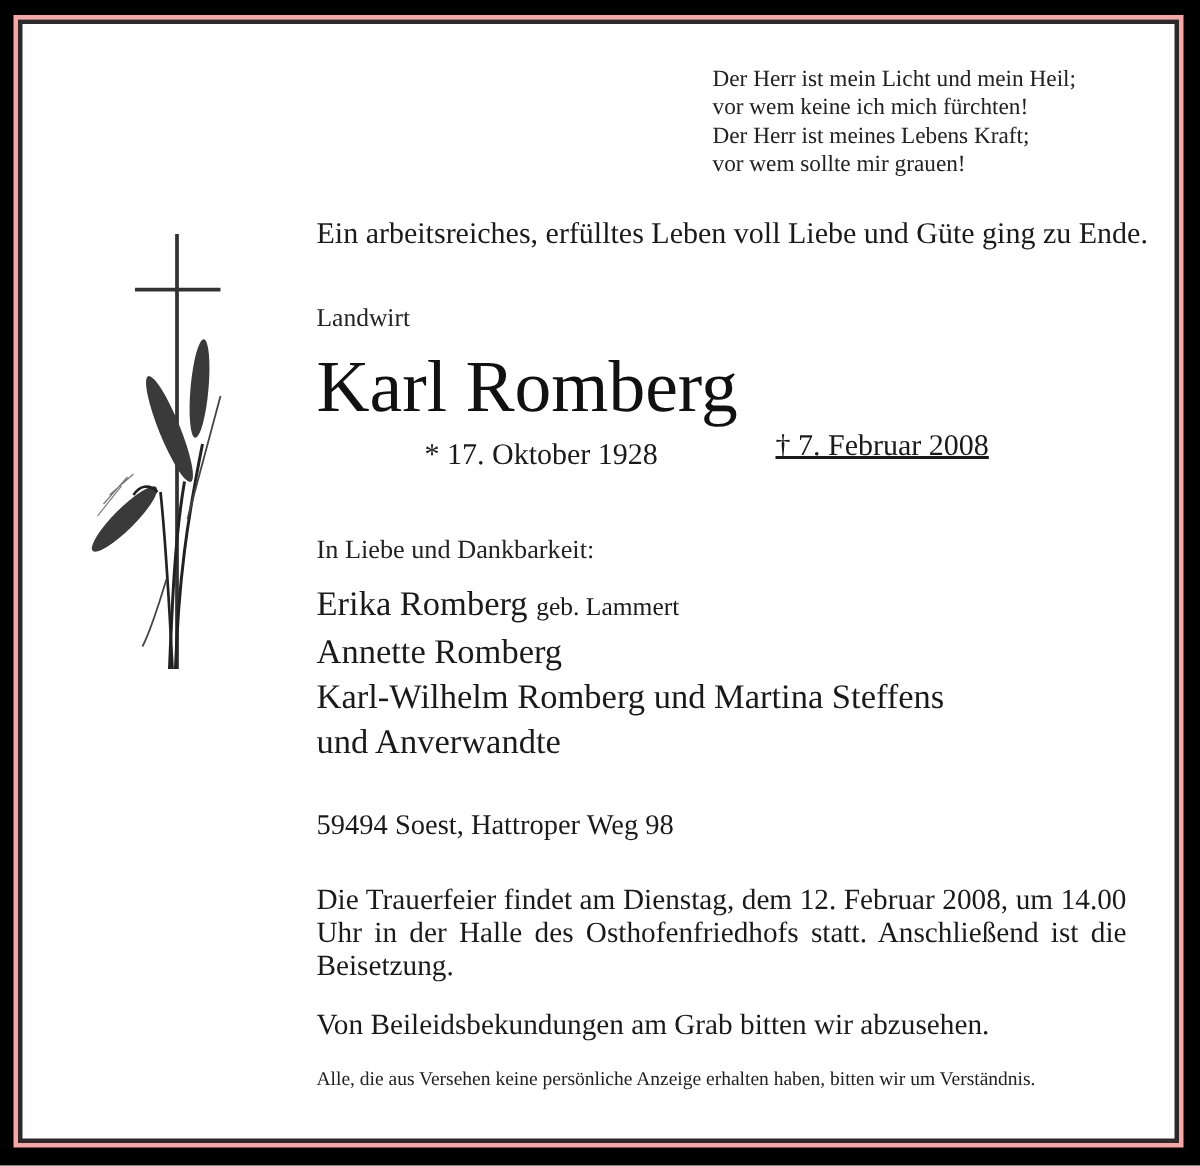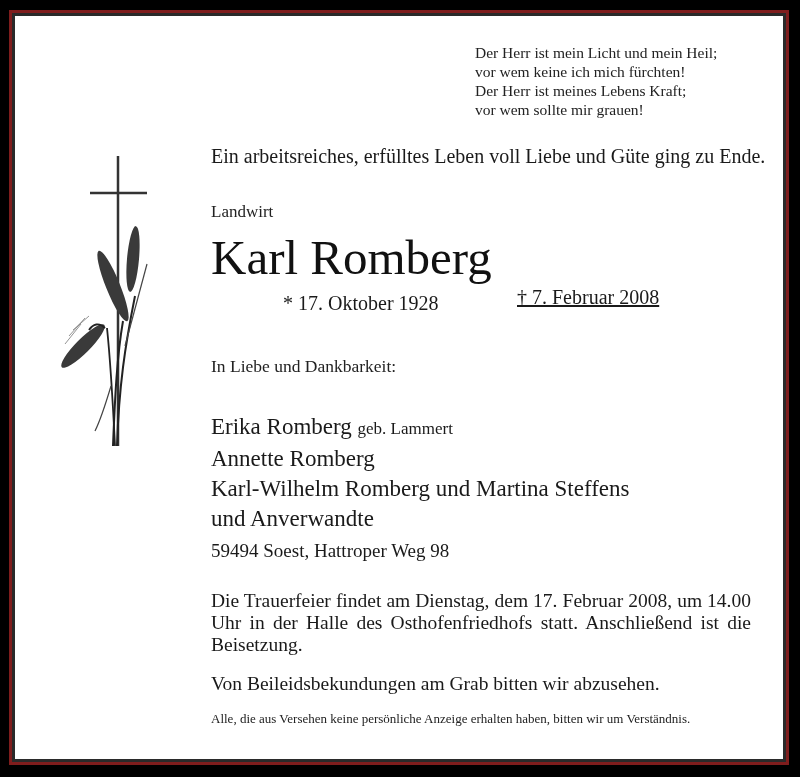--- a/index.html
+++ b/index.html
@@ -1,28 +1,28 @@
 <!DOCTYPE html>
 <html><head>
 <meta charset="utf-8">
 <style>
   html, body { margin: 0; padding: 0; }
   body { width: 800px; height: 777px; background: #000; position: relative; overflow: hidden; font-family: "Liberation Serif", "DejaVu Serif", serif; color: #1a1a1a; }
-  .frame { position: absolute; left: 9px; top: 10px; width: 780px; height: 755px; background: #7f1d1d; }
+  .frame { position: absolute; left: 9px; top: 10px; width: 780px; height: 755px; background: #fca5a5; }
   .inner { position: absolute; left: 3px; top: 3px; right: 3px; bottom: 3px; border: 3px solid #2a2a2a; background: #fff; }
   .abs { position: absolute; white-space: nowrap; }
   .psalm { left: 460px; top: 27px; font-size: 15.5px; line-height: 19px; color: #222; }
   .psalm div { white-space: nowrap; }
   .intro { left: 196px; top: 127px; font-size: 20px; line-height: 26px; width: 560px; white-space: normal; }
   .occupation { left: 196px; top: 186px; width: 450px; text-align: left; font-size: 17px; color: #222; }
   .name { left: 196px; top: 212px; width: 450px; text-align: left; font-size: 49px; line-height: 60px; color: #111; }
   .birth { left: 268px; top: 276px; font-size: 20px; }
   .death { left: 502px; top: 270px; font-size: 20px; text-decoration: underline; }
   .thanks { left: 196px; top: 340px; font-size: 17.5px; color: #222; }
-  .family { left: 196px; top: 372px; font-size: 23px; line-height: 30px; margin-top: 24px; }
+  .family { left: 196px; top: 372px; font-size: 23px; line-height: 30px; }
   .family .sub { font-size: 17px; }
   .address { left: 196px; top: 524px; font-size: 19px; }
   .ceremony { left: 196px; top: 574px; font-size: 19.5px; line-height: 22px; width: 540px; white-space: normal; text-align: justify; text-align-last: left; }
   .request { left: 196px; top: 657px; font-size: 19.5px; }
   .apology { left: 196px; top: 694px; font-size: 13px; line-height: 18px; width: 548px; white-space: normal; color: #222; }
   .emblem { position: absolute; left: 40px; top: 130px; width: 110px; height: 310px; }
 </style>
 </head>
 <body>
 
@@ -65,18 +65,18 @@
     <div class="abs thanks">In Liebe und Dankbarkeit:</div>
 
     <div class="abs family">
       <div><span>Erika Romberg</span> <span class="sub">geb. Lammert</span></div>
       <div><span>Annette Romberg</span></div>
       <div><span>Karl-Wilhelm Romberg und Martina Steffens</span></div>
       <div><span>und Anverwandte</span></div>
     </div>
 
     <div class="abs address">59494 Soest, Hattroper Weg 98</div>
-    <div class="abs ceremony">Die Trauerfeier findet am Dienstag, dem 17. Februar 2008, um 14.00 Uhr in der Halle des Osthofenfriedhofs statt. Anschließend ist die Beisetzung.</div>
+    <div class="abs ceremony">Die Trauerfeier findet am Dienstag, dem 12. Februar 2008, um 14.00 Uhr in der Halle des Osthofenfriedhofs statt. Anschließend ist die Beisetzung.</div>
     <div class="abs request">Von Beileidsbekundungen am Grab bitten wir abzusehen.</div>
     <div class="abs apology">Alle, die aus Versehen keine persönliche Anzeige erhalten haben, bitten wir um Verständnis.</div>
 
   </div>
 </div>
 
 </body></html>

